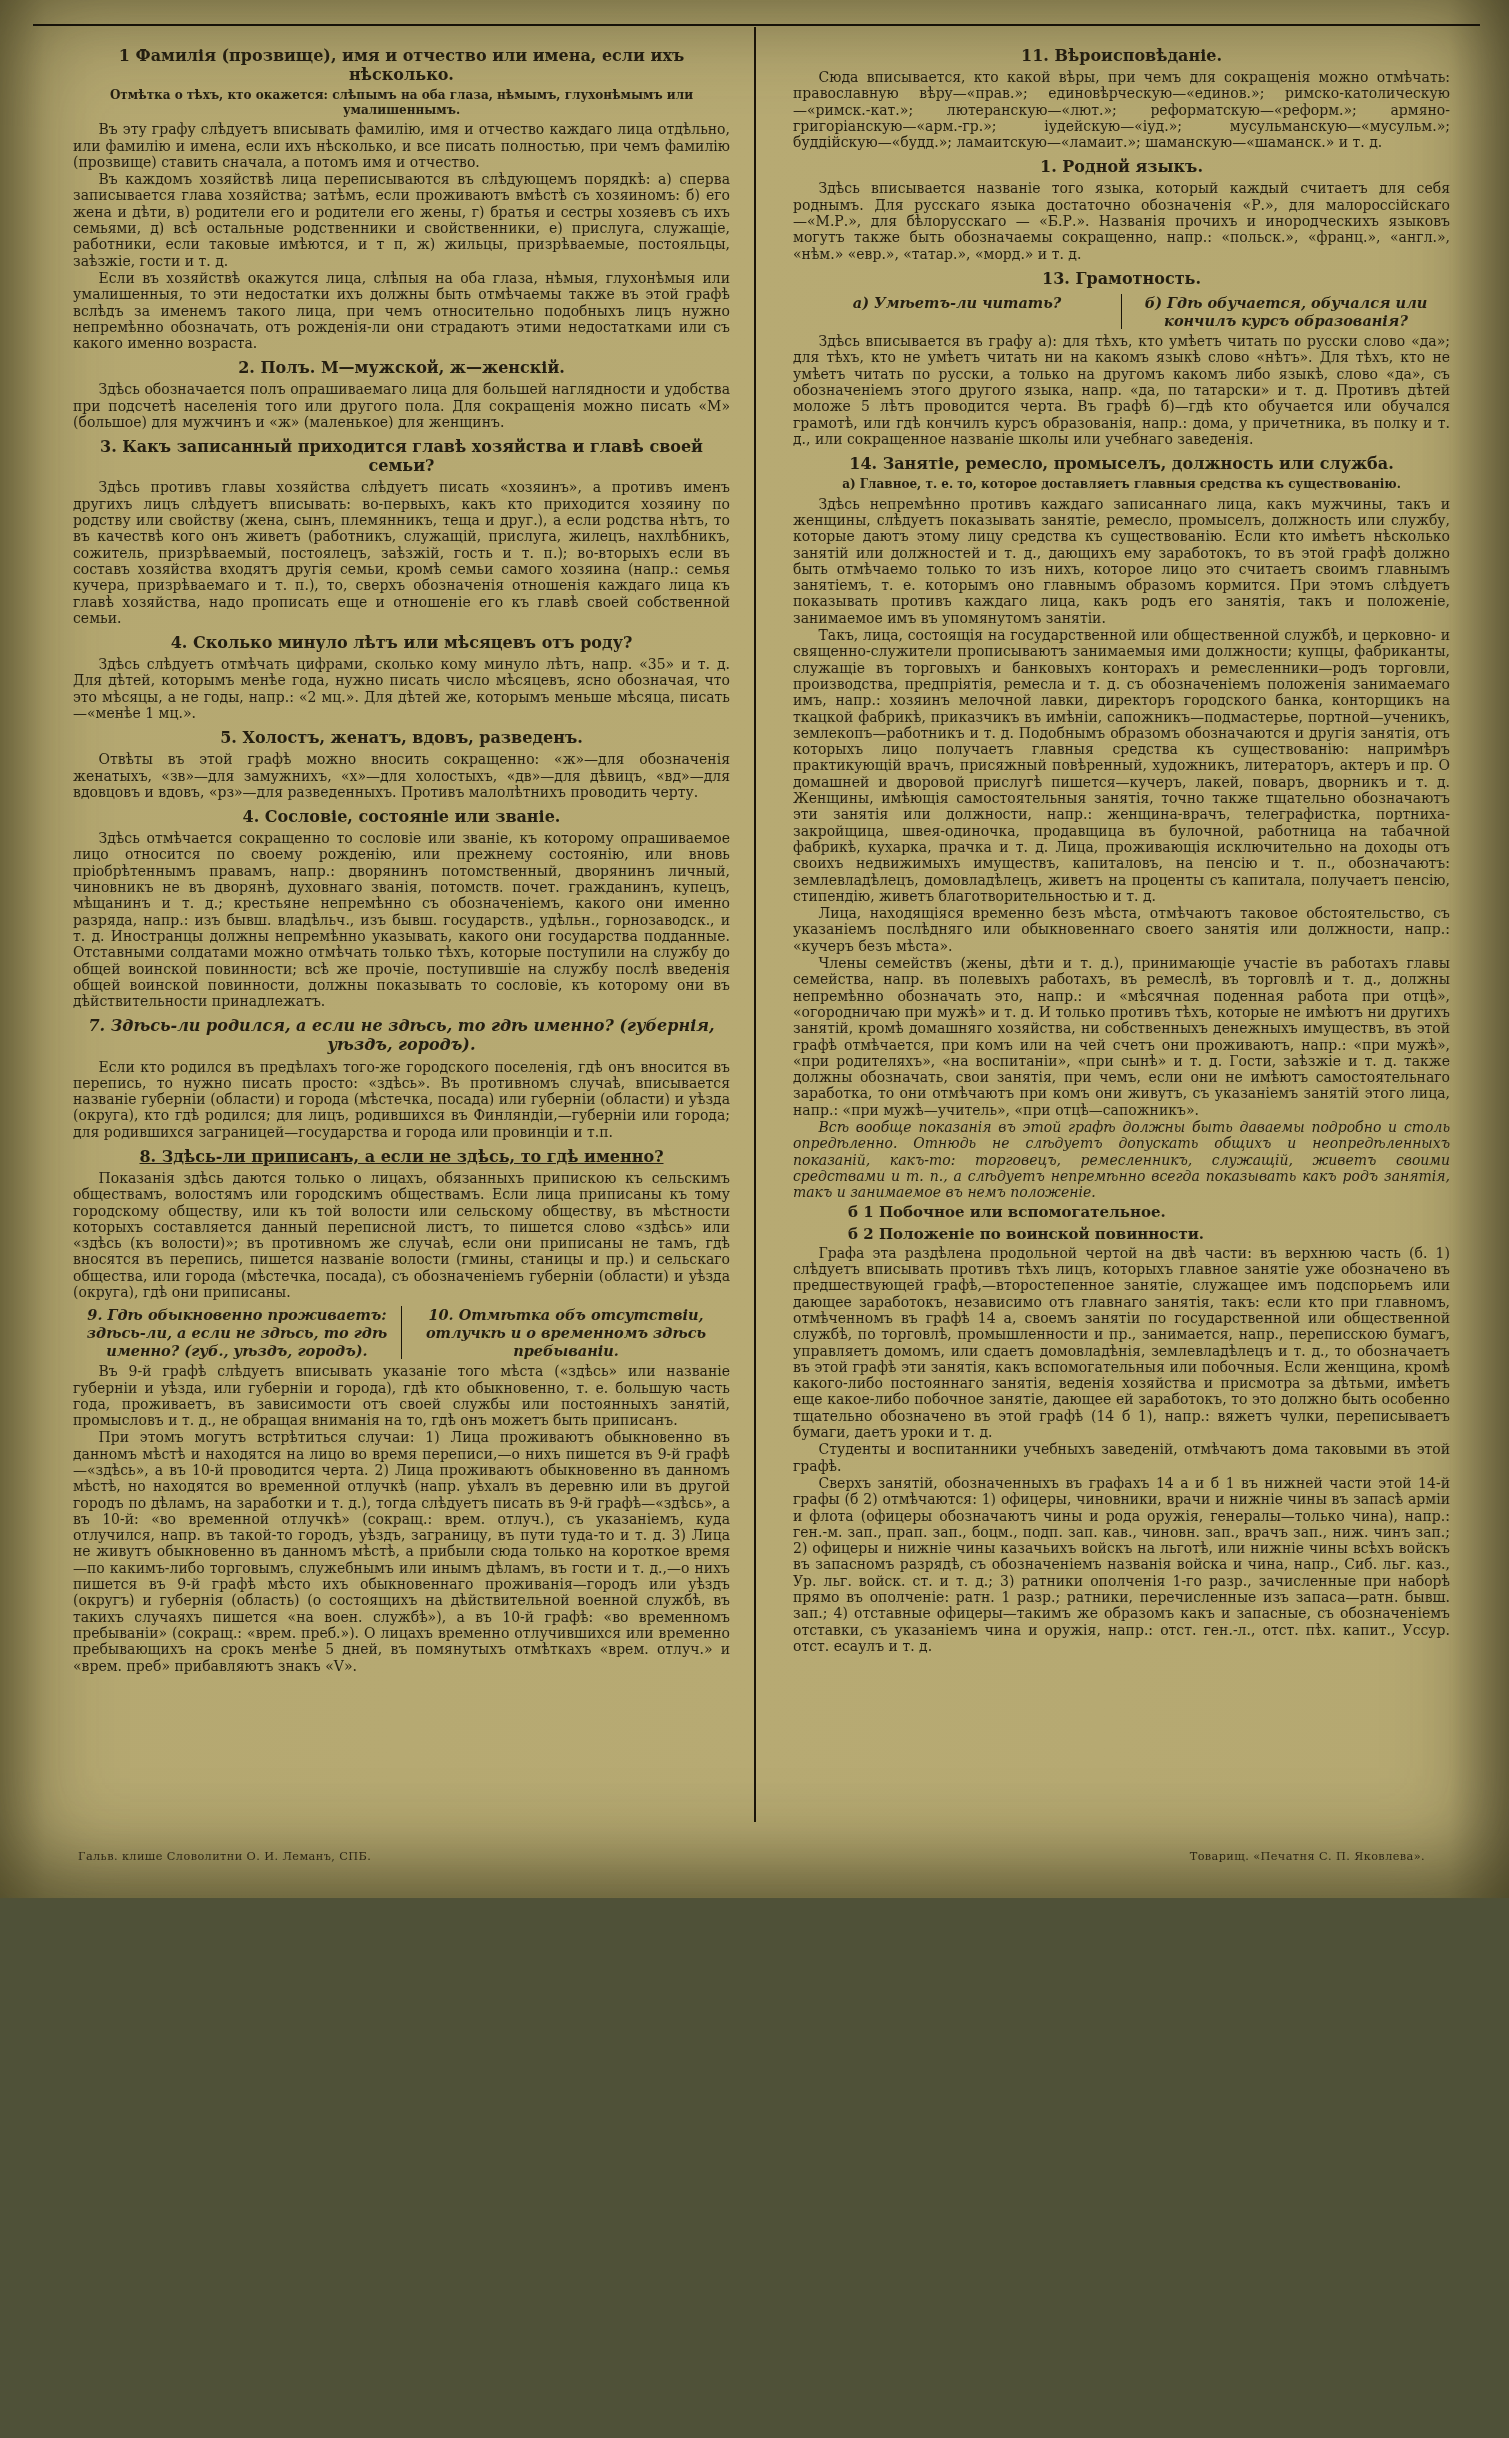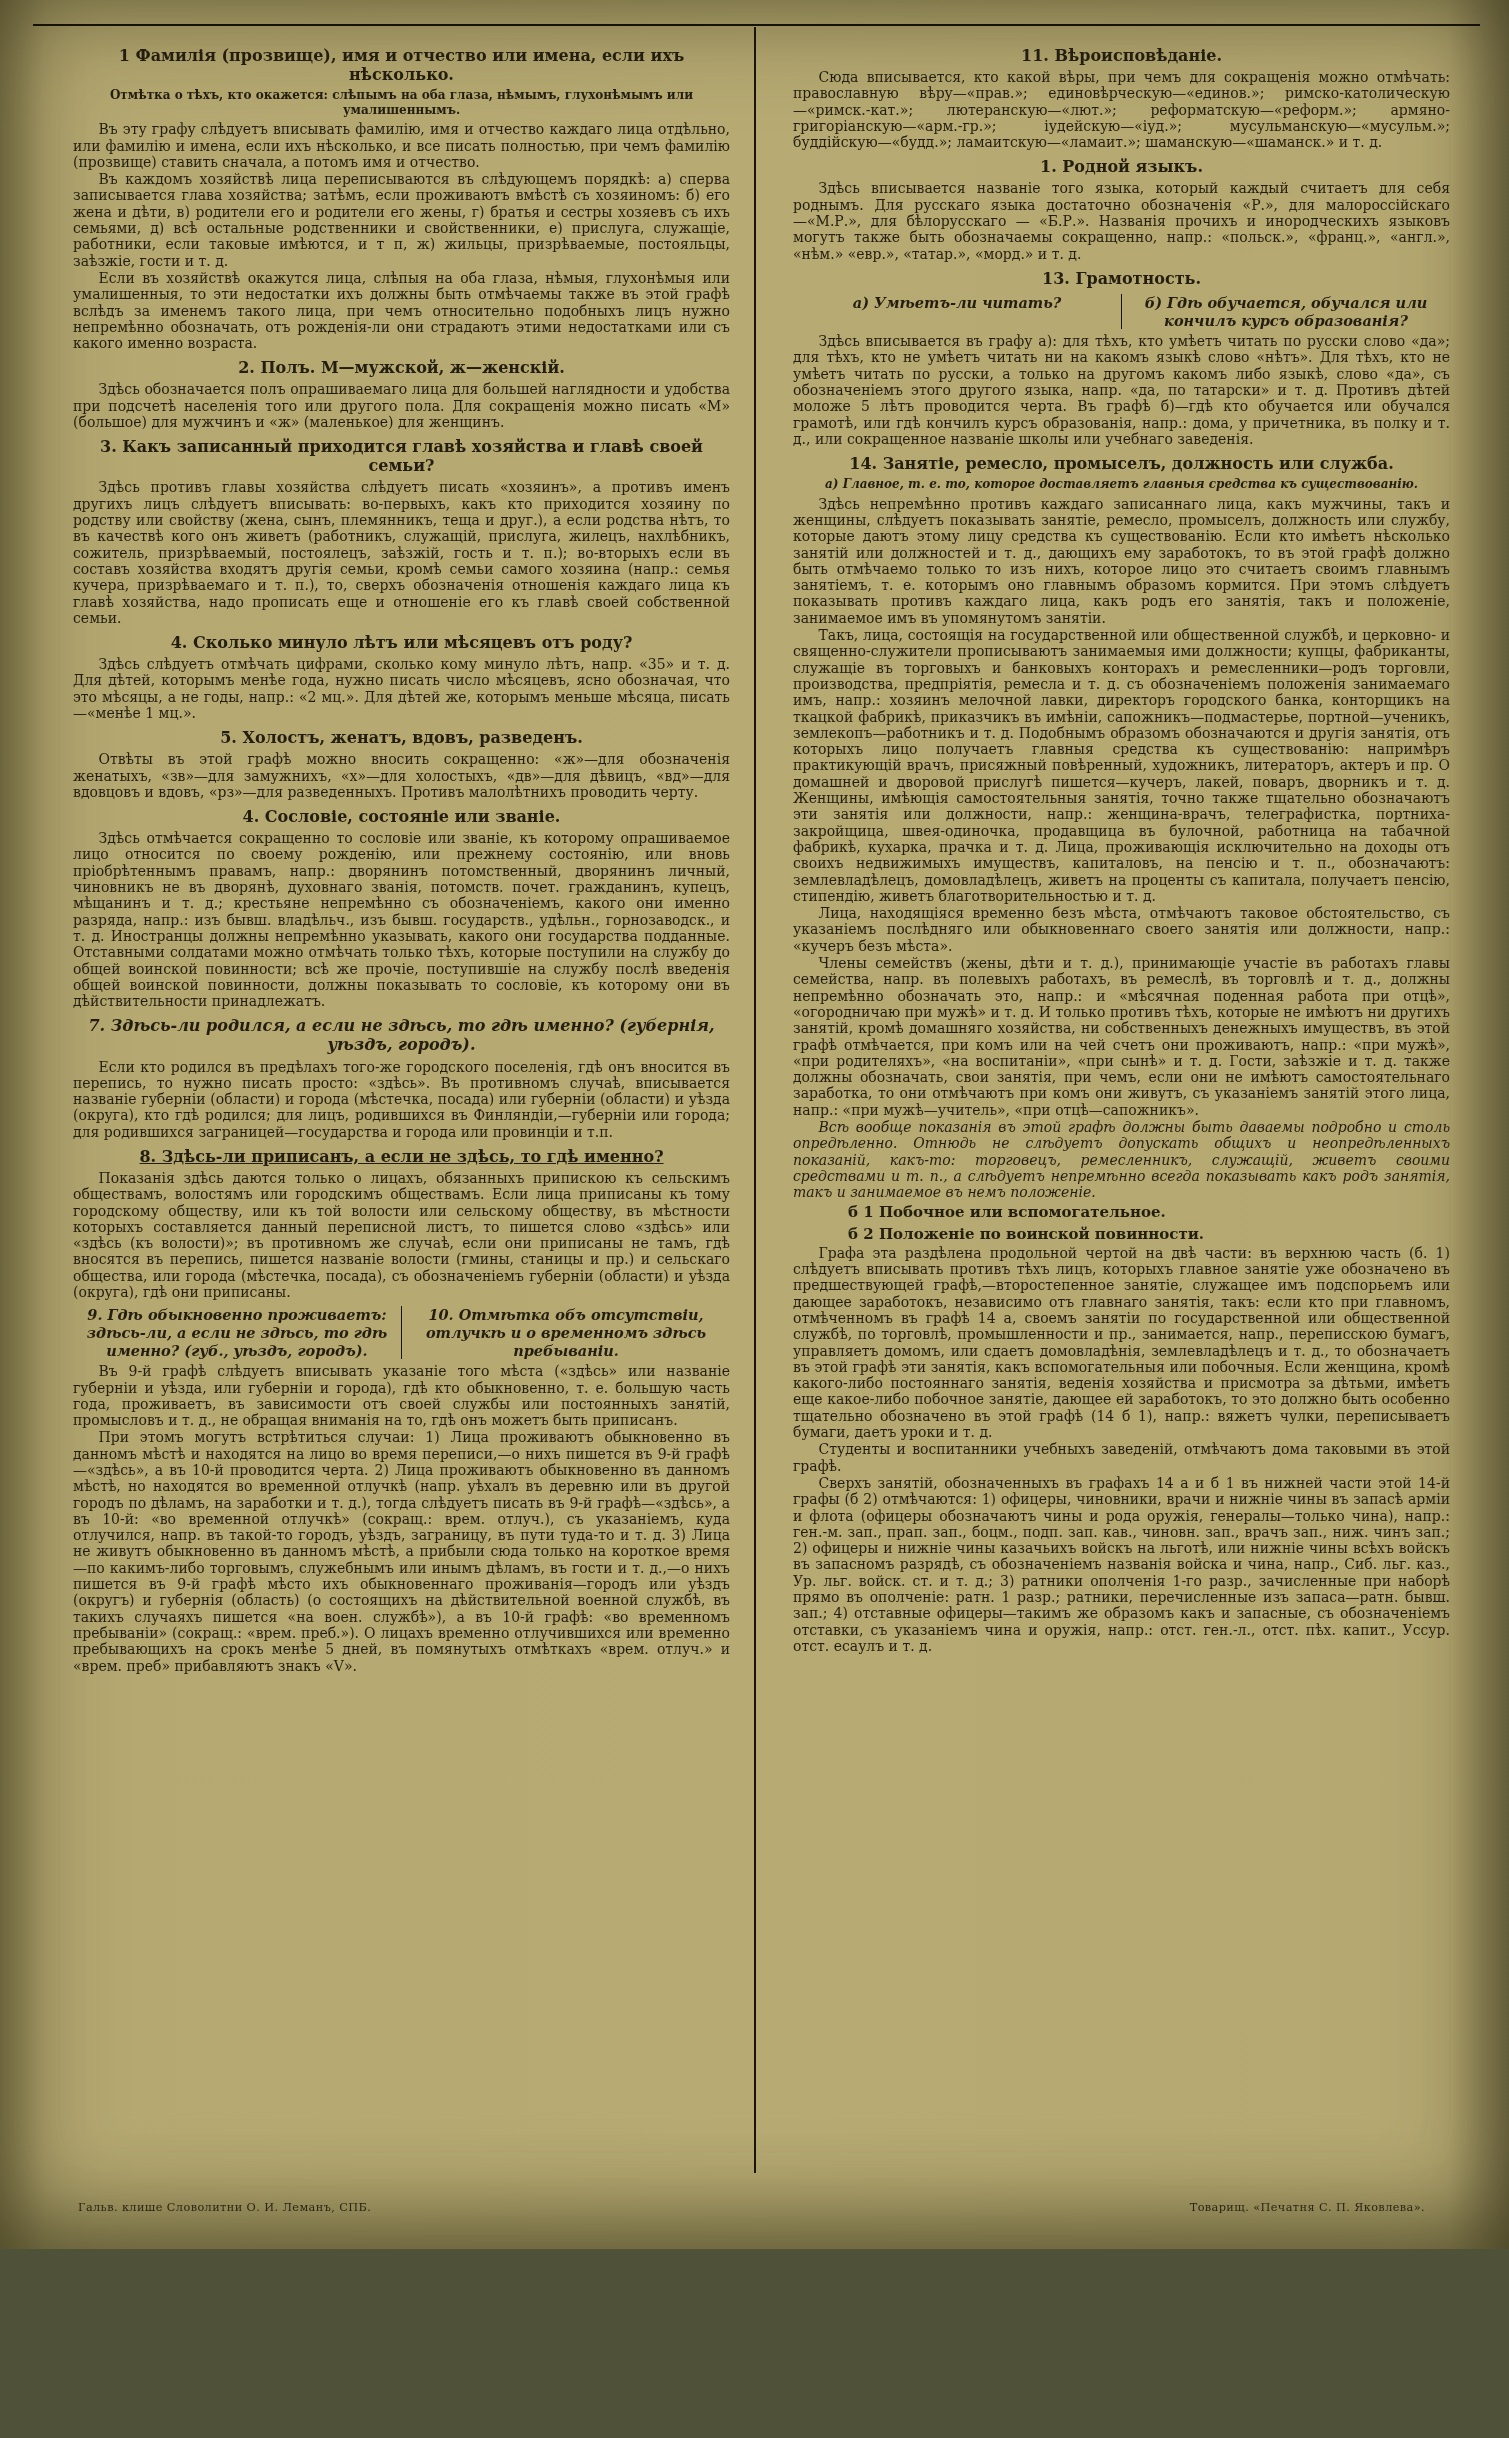--- a/index.html
+++ b/index.html
@@ -1,18 +1,18 @@
 <!DOCTYPE html>
 <html lang="ru"><head>
 <meta charset="utf-8">
 <style>
   html,body{margin:0;padding:0;}
   body{width:1509px;height:2439px;background:#4f5138;font-family:"DejaVu Serif",serif;}
   .page{
-    position:relative;width:1509px;height:2249px;overflow:hidden;
+    position:relative;width:1509px;height:1898px;overflow:hidden;
     background:linear-gradient(90deg,#9e9260 0,#b5a871 3%,#b7aa73 50%,#b5a871 96%,#8f845a 100%);
     box-shadow:inset 0 0 108px rgba(47,45,18,.65), inset 0 -29px 78px rgba(47,45,18,.35);
     color:#241e10;
   }
   .topline{position:absolute;top:23.5px;left:33px;right:29px;height:2.9px;background:#161209;}
   .divider{position:absolute;top:26.5px;bottom:76px;left:754px;width:2px;background:#1a1409;}
   .cols{position:absolute;top:39px;left:73px;right:59px;display:flex;gap:63px;}
   .col{flex:1;min-width:0;}
   .h{font-weight:bold;text-align:center;font-size:16px;line-height:1.2;margin:6.9px 0 3.9px;}
   .h2{font-weight:bold;text-align:center;font-size:12px;line-height:1.22;margin:2.9px 0 3.9px;}
@@ -64,21 +64,21 @@
         <div class="para">Сюда вписывается, кто какой вѣры, при чемъ для сокращенія можно отмѣчать: православную вѣру—«прав.»; единовѣрческую—«единов.»; римско-католическую—«римск.-кат.»; лютеранскую—«лют.»; реформатскую—«реформ.»; армяно-григоріанскую—«арм.-гр.»; іудейскую—«іуд.»; мусульманскую—«мусульм.»; буддійскую—«будд.»; ламаитскую—«ламаит.»; шаманскую—«шаманск.» и т. д.</div>
         <div class="h">1. Родной языкъ.</div>
         <div class="para">Здѣсь вписывается названіе того языка, который каждый считаетъ для себя роднымъ. Для русскаго языка достаточно обозначенія «Р.», для малороссійскаго—«М.Р.», для бѣлорусскаго — «Б.Р.». Названія прочихъ и инородческихъ языковъ могутъ также быть обозначаемы сокращенно, напр.: «польск.», «франц.», «англ.», «нѣм.» «евр.», «татар.», «морд.» и т. д.</div>
         <div class="h">13. Грамотность.</div>
         <div class="pair">
           <div class="cell">а) Умѣетъ-ли читать?</div>
           <div class="cell">б) Гдѣ обучается, обучался или кончилъ курсъ образованія?</div>
         </div>
         <div class="para">Здѣсь вписывается въ графу а): для тѣхъ, кто умѣетъ читать по русски слово «да»; для тѣхъ, кто не умѣетъ читать ни на какомъ языкѣ слово «нѣтъ». Для тѣхъ, кто не умѣетъ читать по русски, а только на другомъ какомъ либо языкѣ, слово «да», съ обозначеніемъ этого другого языка, напр. «да, по татарски» и т. д. Противъ дѣтей моложе 5 лѣтъ проводится черта. Въ графѣ б)—гдѣ кто обучается или обучался грамотѣ, или гдѣ кончилъ курсъ образованія, напр.: дома, у причетника, въ полку и т. д., или сокращенное названіе школы или учебнаго заведенія.</div>
         <div class="h">14. Занятіе, ремесло, промыселъ, должность или служба.</div>
-        <div class="h2" style="font-style: italic;">а) Главное, т. е. то, которое доставляетъ главныя средства къ существованію.</div>
+        <div class="h2" style="">а) Главное, т. е. то, которое доставляетъ главныя средства къ существованію.</div>
         <div class="para">Здѣсь непремѣнно противъ каждаго записаннаго лица, какъ мужчины, такъ и женщины, слѣдуетъ показывать занятіе, ремесло, промыселъ, должность или службу, которые даютъ этому лицу средства къ существованію. Если кто имѣетъ нѣсколько занятій или должностей и т. д., дающихъ ему заработокъ, то въ этой графѣ должно быть отмѣчаемо только то изъ нихъ, которое лицо это считаетъ своимъ главнымъ занятіемъ, т. е. которымъ оно главнымъ образомъ кормится. При этомъ слѣдуетъ показывать противъ каждаго лица, какъ родъ его занятія, такъ и положеніе, занимаемое имъ въ упомянутомъ занятіи.</div>
         <div class="para">Такъ, лица, состоящія на государственной или общественной службѣ, и церковно- и священно-служители прописываютъ занимаемыя ими должности; купцы, фабриканты, служащіе въ торговыхъ и банковыхъ конторахъ и ремесленники—родъ торговли, производства, предпріятія, ремесла и т. д. съ обозначеніемъ положенія занимаемаго имъ, напр.: хозяинъ мелочной лавки, директоръ городского банка, конторщикъ на ткацкой фабрикѣ, приказчикъ въ имѣніи, сапожникъ—подмастерье, портной—ученикъ, землекопъ—работникъ и т. д. Подобнымъ образомъ обозначаются и другія занятія, отъ которыхъ лицо получаетъ главныя средства къ существованію: напримѣръ практикующій врачъ, присяжный повѣренный, художникъ, литераторъ, актеръ и пр. О домашней и дворовой прислугѣ пишется—кучеръ, лакей, поваръ, дворникъ и т. д. Женщины, имѣющія самостоятельныя занятія, точно также тщательно обозначаютъ эти занятія или должности, напр.: женщина-врачъ, телеграфистка, портниха-закройщица, швея-одиночка, продавщица въ булочной, работница на табачной фабрикѣ, кухарка, прачка и т. д. Лица, проживающія исключительно на доходы отъ своихъ недвижимыхъ имуществъ, капиталовъ, на пенсію и т. п., обозначаютъ: землевладѣлецъ, домовладѣлецъ, живетъ на проценты съ капитала, получаетъ пенсію, стипендію, живетъ благотворительностью и т. д.</div>
         <div class="para">Лица, находящіяся временно безъ мѣста, отмѣчаютъ таковое обстоятельство, съ указаніемъ послѣдняго или обыкновеннаго своего занятія или должности, напр.: «кучеръ безъ мѣста».</div>
         <div class="para">Члены семействъ (жены, дѣти и т. д.), принимающіе участіе въ работахъ главы семейства, напр. въ полевыхъ работахъ, въ ремеслѣ, въ торговлѣ и т. д., должны непремѣнно обозначать это, напр.: и «мѣсячная поденная работа при отцѣ», «огородничаю при мужѣ» и т. д. И только противъ тѣхъ, которые не имѣютъ ни другихъ занятій, кромѣ домашняго хозяйства, ни собственныхъ денежныхъ имуществъ, въ этой графѣ отмѣчается, при комъ или на чей счетъ они проживаютъ, напр.: «при мужѣ», «при родителяхъ», «на воспитаніи», «при сынѣ» и т. д. Гости, заѣзжіе и т. д. также должны обозначать, свои занятія, при чемъ, если они не имѣютъ самостоятельнаго заработка, то они отмѣчаютъ при комъ они живутъ, съ указаніемъ занятій этого лица, напр.: «при мужѣ—учитель», «при отцѣ—сапожникъ».</div>
         <div class="para" style="font-style: italic;">Всѣ вообще показанія въ этой графѣ должны быть даваемы подробно и столь опредѣленно. Отнюдь не слѣдуетъ допускать общихъ и неопредѣленныхъ показаній, какъ-то: торговецъ, ремесленникъ, служащій, живетъ своими средствами и т. п., а слѣдуетъ непремѣнно всегда показывать какъ родъ занятія, такъ и занимаемое въ немъ положеніе.</div>
         <div class="h3">б 1  Побочное или вспомогательное.</div>
         <div class="h3">б 2  Положеніе по воинской повинности.</div>
         <div class="para">Графа эта раздѣлена продольной чертой на двѣ части: въ верхнюю часть (б. 1) слѣдуетъ вписывать противъ тѣхъ лицъ, которыхъ главное занятіе уже обозначено въ предшествующей графѣ,—второстепенное занятіе, служащее имъ подспорьемъ или дающее заработокъ, независимо отъ главнаго занятія, такъ: если кто при главномъ, отмѣченномъ въ графѣ 14 а, своемъ занятіи по государственной или общественной службѣ, по торговлѣ, промышленности и пр., занимается, напр., переписскою бумагъ, управляетъ домомъ, или сдаетъ домовладѣнія, землевладѣлецъ и т. д., то обозначаетъ въ этой графѣ эти занятія, какъ вспомогательныя или побочныя. Если женщина, кромѣ какого-либо постояннаго занятія, веденія хозяйства и присмотра за дѣтьми, имѣетъ еще какое-либо побочное занятіе, дающее ей заработокъ, то это должно быть особенно тщательно обозначено въ этой графѣ (14 б 1), напр.: вяжетъ чулки, переписываетъ бумаги, даетъ уроки и т. д.</div>
         <div class="para">Студенты и воспитанники учебныхъ заведеній, отмѣчаютъ дома таковыми въ этой графѣ.</div>
         <div class="para">Сверхъ занятій, обозначенныхъ въ графахъ 14 а и б 1 въ нижней части этой 14-й графы (б 2) отмѣчаются: 1) офицеры, чиновники, врачи и нижніе чины въ запасѣ арміи и флота (офицеры обозначаютъ чины и рода оружія, генералы—только чина), напр.: ген.-м. зап., прап. зап., боцм., подп. зап. кав., чиновн. зап., врачъ зап., ниж. чинъ зап.; 2) офицеры и нижніе чины казачьихъ войскъ на льготѣ, или нижніе чины всѣхъ войскъ въ запасномъ разрядѣ, съ обозначеніемъ названія войска и чина, напр., Сиб. льг. каз., Ур. льг. войск. ст. и т. д.; 3) ратники ополченія 1-го разр., зачисленные при наборѣ прямо въ ополченіе: ратн. 1 разр.; ратники, перечисленные изъ запаса—ратн. бывш. зап.; 4) отставные офицеры—такимъ же образомъ какъ и запасные, съ обозначеніемъ отставки, съ указаніемъ чина и оружія, напр.: отст. ген.-л., отст. пѣх. капит., Уссур. отст. есаулъ и т. д.</div>

